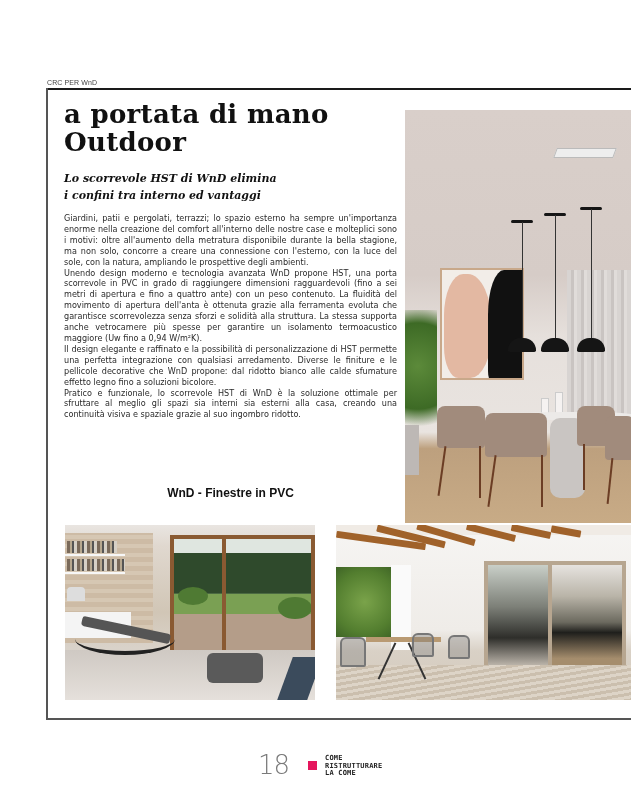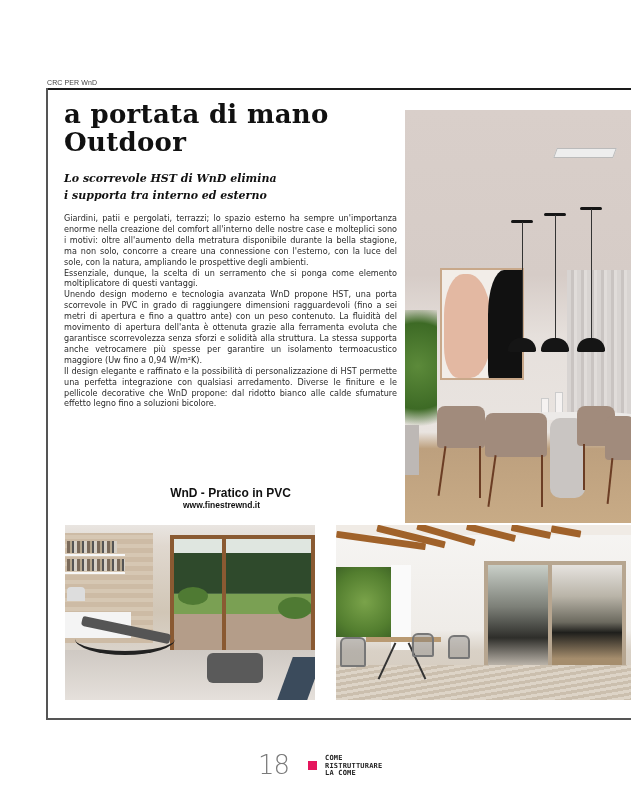--- a/index.html
+++ b/index.html
@@ -97,33 +97,32 @@
 <div class="frame-left"></div>
 <div class="frame-bottom"></div>
 
 <h1 class="title">
   <span style="display:block">a portata di mano</span>
   <span style="display:block">Outdoor</span>
 </h1>
 
 <h2 class="subtitle">
   <span style="display:block">Lo scorrevole HST di WnD elimina</span>
-  <span style="display:block">i supporta tra interno ed esterno</span>
+  <span style="display:block">i confini tra interno ed vantaggi</span>
 </h2>
 
 <div class="body-text">
   <p>Giardini, patii e pergolati, terrazzi; lo spazio esterno ha sempre un'importanza enorme nella creazione del comfort all'interno delle nostre case e molteplici sono i motivi: oltre all'aumento della metratura disponibile durante la bella stagione, ma non solo, concorre a creare una connessione con l'esterno, con la luce del sole, con la natura, ampliando le prospettive degli ambienti.</p>
-  <p>Essenziale, dunque, la scelta di un serramento che si ponga come elemento moltiplicatore di questi vantaggi.</p>
   <p>Unendo design moderno e tecnologia avanzata WnD propone HST, una porta scorrevole in PVC in grado di raggiungere dimensioni ragguardevoli (fino a sei metri di apertura e fino a quattro ante) con un peso contenuto. La fluidità del movimento di apertura dell'anta è ottenuta grazie alla ferramenta evoluta che garantisce scorrevolezza senza sforzi e solidità alla struttura. La stessa supporta anche vetrocamere più spesse per garantire un isolamento termoacustico maggiore (Uw fino a 0,94 W/m²K).</p>
   <p>Il design elegante e raffinato e la possibilità di personalizzazione di HST permette una perfetta integrazione con qualsiasi arredamento. Diverse le finiture e le pellicole decorative che WnD propone: dal ridotto bianco alle calde sfumature effetto legno fino a soluzioni bicolore.</p>
+  <p>Pratico e funzionale, lo scorrevole HST di WnD è la soluzione ottimale per sfruttare al meglio gli spazi sia interni sia esterni alla casa, creando una continuità visiva e spaziale grazie al suo ingombro ridotto.</p>
 </div>
 
 <div class="signature">
-  <span class="sig-name">WnD - Pratico in PVC</span>
-  <span class="sig-url">www.finestrewnd.it</span>
+  <span class="sig-name">WnD - Finestre in PVC</span>
 </div>
 
 <div class="hero">
   <div class="ceiling-light"></div>
   <div class="curtain"></div>
   <div class="art">
     <div class="peach"></div>
     <div class="black"></div>
   </div>
   <div class="canopy" style="left:106px;top:110px"></div>

